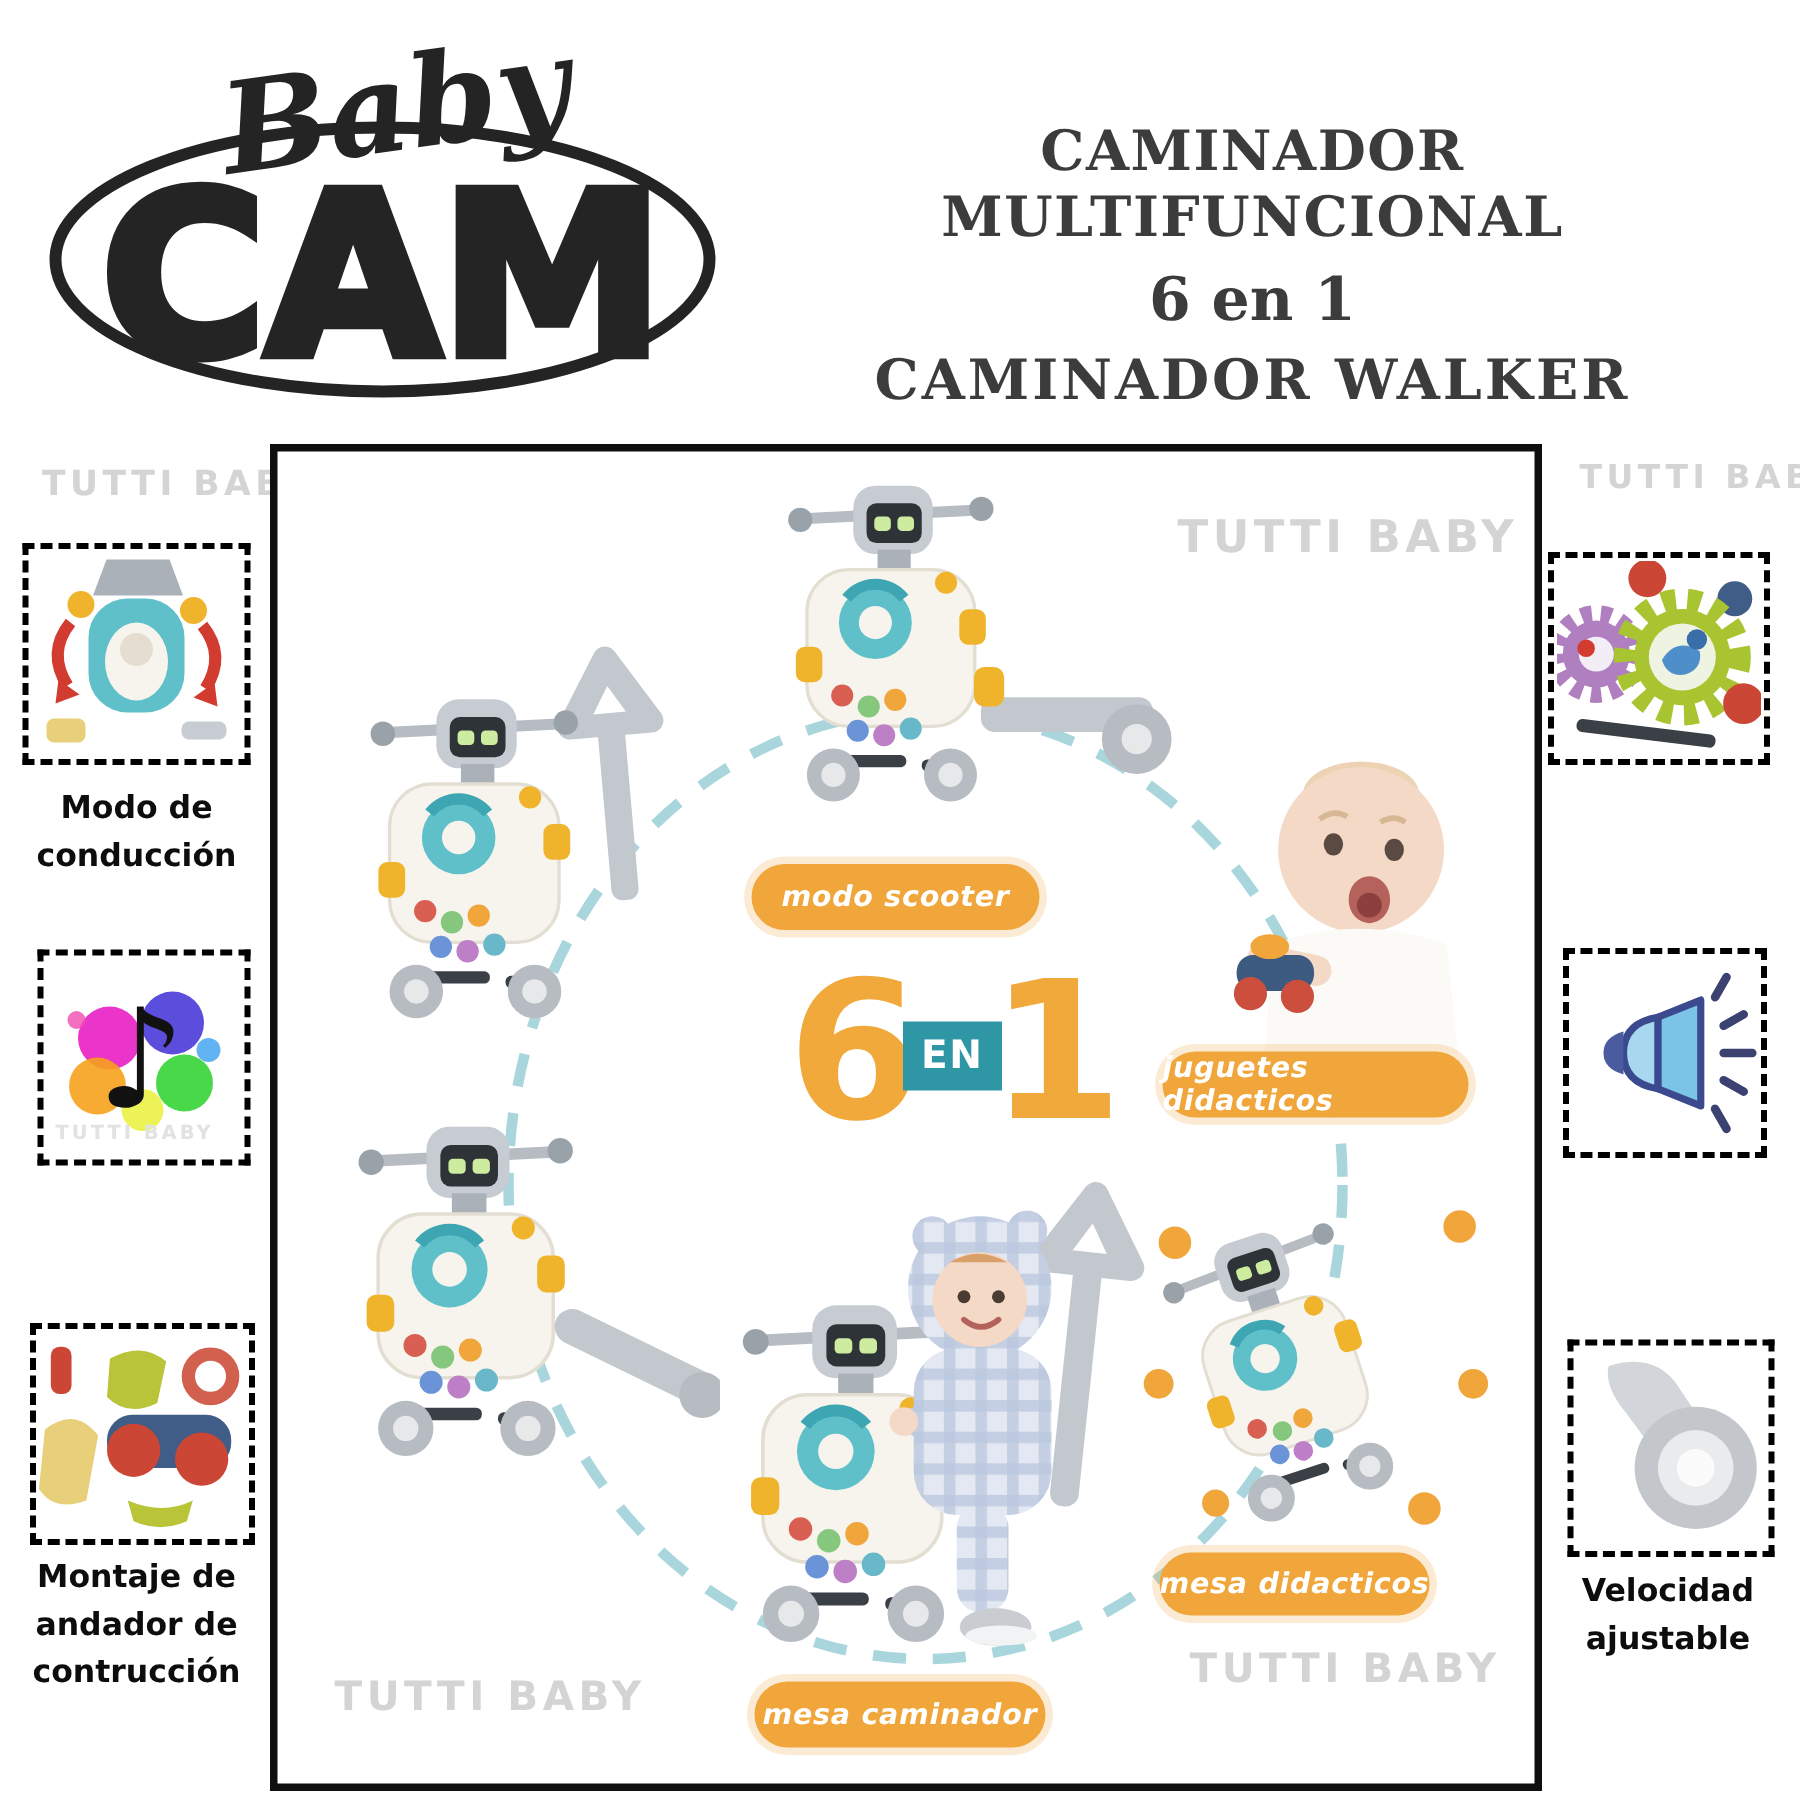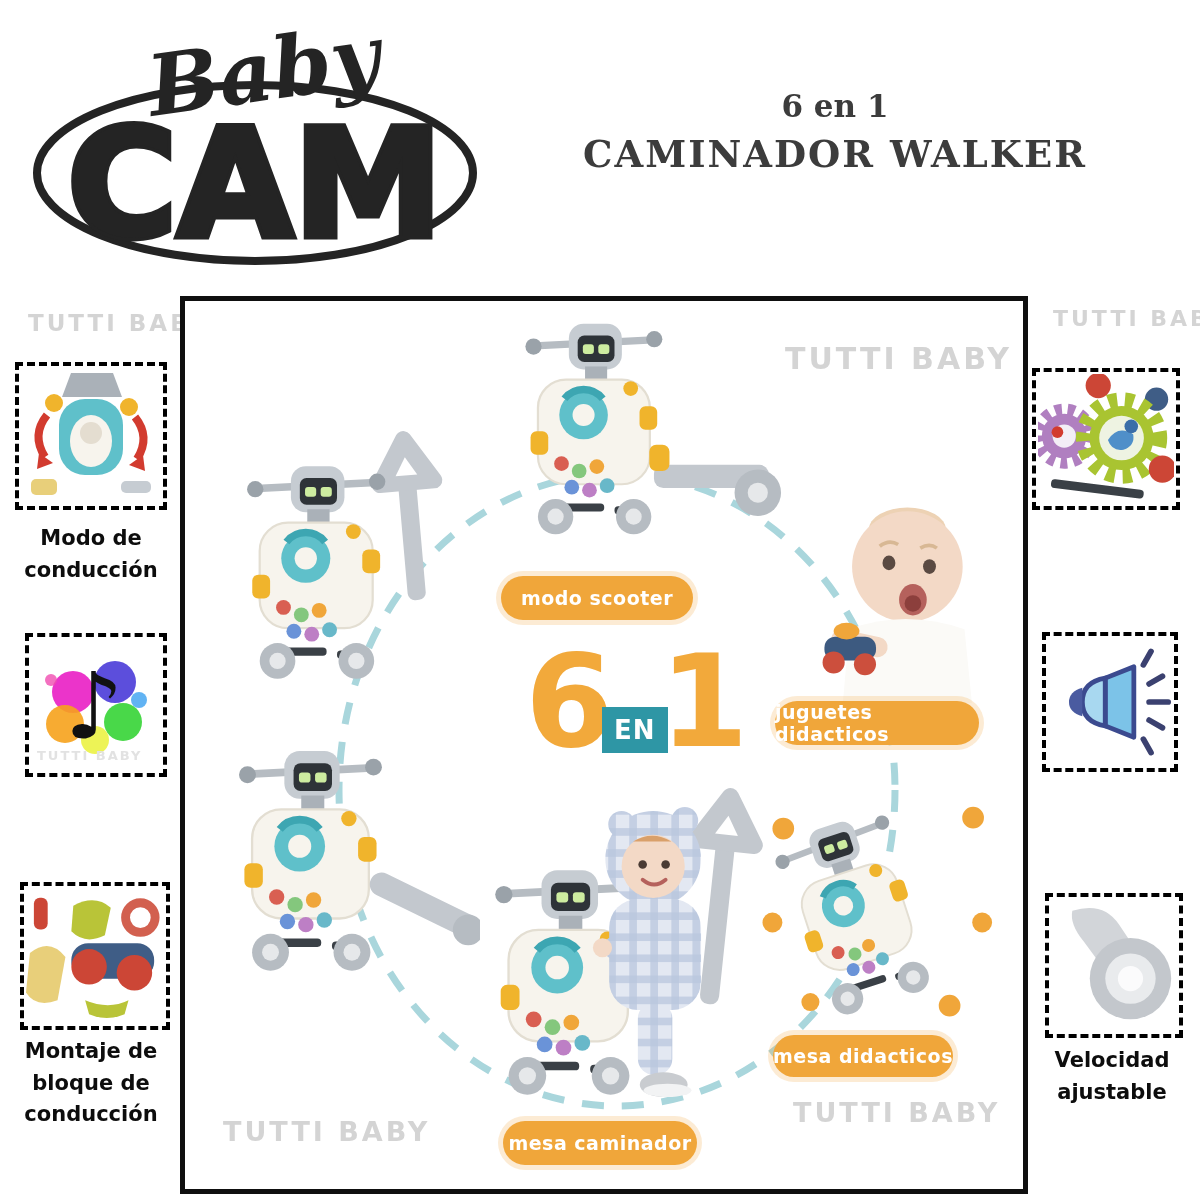--- a/index.html
+++ b/index.html
@@ -2,35 +2,35 @@
 <html><head>
 <meta charset="utf-8">
 <style>
   html,body{margin:0;padding:0;background:#fff;}
   .page{position:relative;width:1200px;height:1200px;background:#fff;overflow:hidden;
         font-family:"DejaVu Sans",sans-serif;}
   .wm{position:absolute;color:#d4d4d4;font-weight:bold;letter-spacing:3px;white-space:nowrap;}
   .title-block{position:absolute;left:480px;top:78px;width:710px;text-align:center;
         font-family:"DejaVu Serif",serif;color:#3c3c3c;font-weight:bold;}
   .title-l1{font-size:37px;letter-spacing:1px;word-spacing:14px;}
-  .title-l2{font-size:31px;margin-top:10px;}
+  .title-l2{font-size:40px;margin-top:10px;}
   .title-l3{font-size:37px;letter-spacing:2px;margin-top:8px;}
   .fbox{position:absolute;border:4px dashed #000;background:#fff;display:flex;
         align-items:center;justify-content:center;box-sizing:border-box;}
   .flabel{position:absolute;text-align:center;font-weight:bold;font-size:21px;
         line-height:1.5;color:#0d0d0d;}
   .mainbox{position:absolute;left:180px;top:296px;width:848px;height:898px;
         border:5px solid #0f0f0f;background:#fff;box-sizing:border-box;}
   .pill{position:absolute;background:#f0a63a;border-radius:24px;color:#fff;font-weight:bold;
         font-size:19px;display:flex;align-items:center;justify-content:center;z-index:4;
-        box-shadow:0 0 0 5px rgba(240,166,58,0.22);letter-spacing:0.5px;}
+        box-shadow:0 0 0 5px rgba(240,166,58,0.22);letter-spacing:0.5px;font-style:italic;}
   .badge{position:absolute;left:340px;top:340px;display:flex;align-items:flex-end;z-index:3;}
   .badge .big{font-size:128px;font-weight:bold;color:#f2a93b;line-height:0.95;}
   .badge .en{background:#2e96a5;color:#fff;font-weight:bold;font-size:26px;padding:8px 12px;
-        margin:0 -8px 10px -12px;z-index:5;letter-spacing:1px;}
+        margin:0 -8px 36px -12px;z-index:5;letter-spacing:1px;}
   .prod{position:absolute;z-index:2;}
   .inbox-wm{position:absolute;bottom:10px;left:8px;font-size:13px;color:#e2e2e2;
         font-weight:bold;letter-spacing:2px;}
 </style>
 </head>
 <body>
 
 <div class="page">
 
   <svg width="0" height="0" style="position:absolute" aria-hidden="true">
@@ -76,20 +76,21 @@
     </defs>
   </svg>
 
   <svg class="logo" style="position:absolute;left:15px;top:8px" width="480" height="268" viewBox="0 0 480 268">
     <ellipse cx="240" cy="165" rx="218" ry="88" fill="none" stroke="#242424" stroke-width="8"></ellipse>
     <text x="250" y="92" text-anchor="middle" transform="rotate(-8 250 72)" font-family="DejaVu Serif, serif" font-style="italic" font-weight="bold" font-size="84" fill="#242424">Baby</text>
     <text x="240" y="228" text-anchor="middle" font-family="DejaVu Sans, sans-serif" font-weight="bold" font-size="150" fill="#242424" stroke="#242424" stroke-width="7" paint-order="stroke">CAM</text>
   </svg>
 
   <div class="title-block">
+    <div class="title-l1">CAMINADOR MULTIFUNCIONAL</div>
     <div class="title-l2">6 en 1</div>
     <div class="title-l3">CAMINADOR WALKER</div>
   </div>
 
   <div class="wm" style="left:28px;top:310px;font-size:23px;">TUTTI BABY</div>
   <div class="wm" style="left:1053px;top:306px;font-size:22px;">TUTTI BABY</div>
 
   <div class="fbox" style="left:15px;top:362px;width:152px;height:148px;">
     <svg width="140" height="136" viewBox="0 0 140 130">
       <path d="M50,2 h42 l9,24 h-60 z" fill="#aab1b8"></path>
@@ -127,21 +128,21 @@
       <rect x="8" y="6" width="14" height="32" rx="6" fill="#cc4636"></rect>
       <path d="M48,14 q22,-12 38,2 l-6,28 q-20,10 -34,-4 z" fill="#b9c438"></path>
       <circle cx="116" cy="26" r="15" fill="none" stroke="#d2604f" stroke-width="9"></circle>
       <path d="M4,62 q20,-16 36,4 l-8,44 q-22,8 -32,-8 z" fill="#e8cf7a"></path>
       <rect x="46" y="52" width="84" height="36" rx="17" fill="#3f5d86"></rect>
       <circle cx="64" cy="76" r="18" fill="#cc4636"></circle>
       <circle cx="110" cy="82" r="18" fill="#cc4636"></circle>
       <path d="M60,110 q24,10 44,0 l-4,14 q-18,8 -36,0 z" fill="#b9c438"></path>
     </svg>
   </div>
-  <div class="flabel" style="left:0px;top:1036px;width:182px;">Montaje de bloque de conducción</div>
+  <div class="flabel" style="left:0px;top:1036px;width:182px;">Montaje de andador de contrucción</div>
 
   <div class="fbox" style="left:1032px;top:368px;width:148px;height:142px;">
     <svg width="136" height="130" viewBox="0 0 140 130">
       <circle cx="62" cy="10" r="13" fill="#cc4636"></circle>
       <circle cx="122" cy="24" r="12" fill="#3f5d86"></circle>
       <circle cx="27" cy="62" r="27" fill="none" stroke="#b07fc0" stroke-width="13" stroke-dasharray="7 6"></circle>
       <circle cx="27" cy="62" r="23" fill="#b07fc0"></circle>
       <circle cx="27" cy="62" r="12" fill="#f3eef6"></circle>
       <circle cx="20" cy="58" r="6" fill="#d23b2f"></circle>
       <circle cx="86" cy="64" r="39" fill="none" stroke="#a9c431" stroke-width="16" stroke-dasharray="9 8"></circle>

